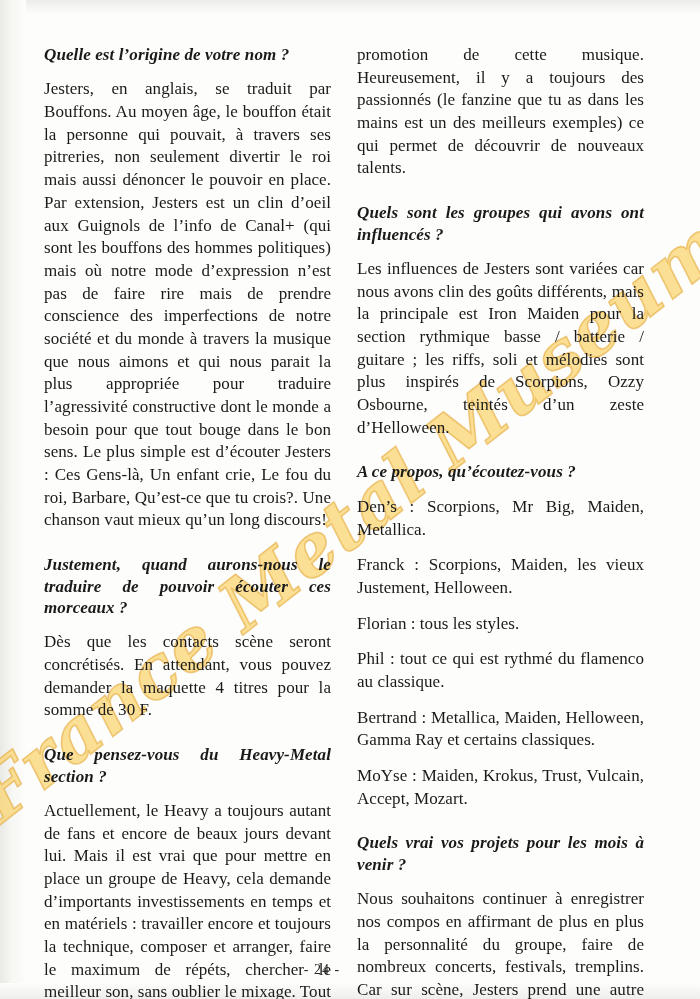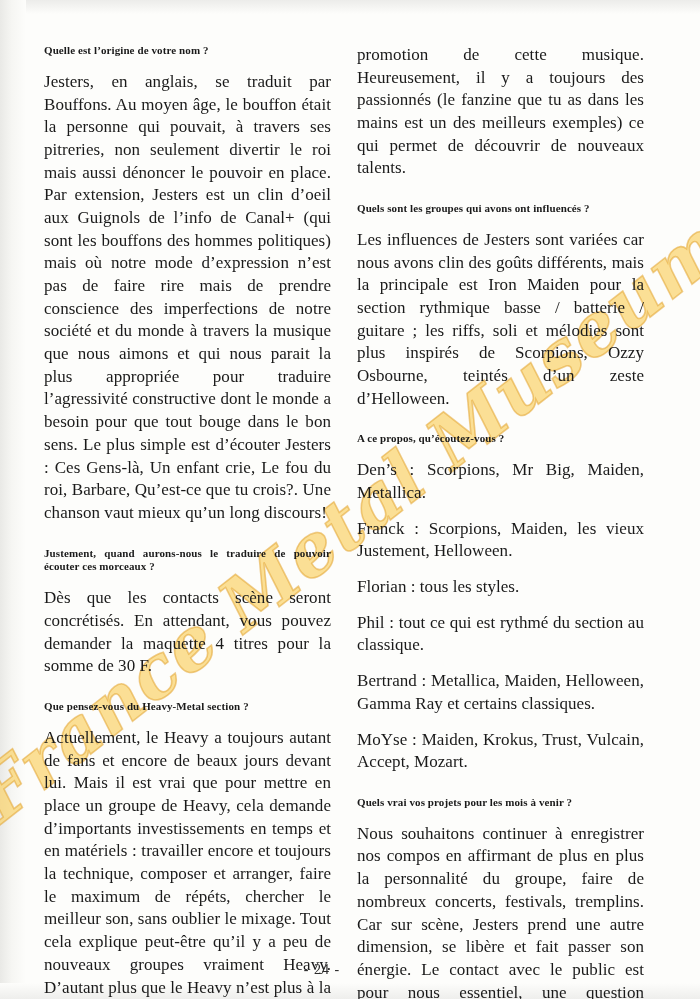--- a/index.html
+++ b/index.html
@@ -69,21 +69,22 @@
   .column {
     position: absolute;
     top: 44px;
     width: 287px;
   }
   #col-left  { left: 44px; }
   #col-right { left: 357px; }
 
   .q-heading {
     font-weight: bold;
-    font-size: 11px;
+    font-style: italic;
+    font-size: 17px;
     line-height: 1.26;
     text-align: justify;
     text-align-last: left;
     margin: 0 0 13px 0;
     letter-spacing: 0.1px;
   }
 
   p.body {
     font-size: 17px;
     line-height: 1.335;
@@ -155,21 +156,21 @@
       <div class="spacer-lg"></div>
 
       <div class="q-heading">A ce propos, qu’écoutez-vous ?</div>
 
       <p class="body">Den’s : Scorpions, Mr Big, Maiden, Metallica.</p>
 
       <p class="body">Franck : Scorpions, Maiden, les vieux Justement, Helloween.</p>
 
       <p class="body">Florian : tous les styles.</p>
 
-      <p class="body">Phil : tout ce qui est rythmé du section au classique.</p>
+      <p class="body">Phil : tout ce qui est rythmé du flamenco au classique.</p>
 
       <p class="body">Bertrand : Metallica, Maiden, Helloween, Gamma Ray et certains classiques.</p>
 
       <p class="body">MoYse : Maiden, Krokus, Trust, Vulcain, Accept, Mozart.</p>
 
       <div class="spacer-lg"></div>
 
       <div class="q-heading">Quels vrai vos projets pour les mois à venir ?</div>
 
       <p class="body">Nous souhaitons continuer à enregistrer nos compos en affirmant de plus en plus la personnalité du groupe, faire de nombreux concerts, festivals, tremplins. Car sur scène, Jesters prend une autre dimension, se libère et fait passer son énergie. Le contact avec le public est pour nous essentiel, une question d’équilibre. Sans oublier d’aller rencontrer nos fans après, pour continuer la</p>

